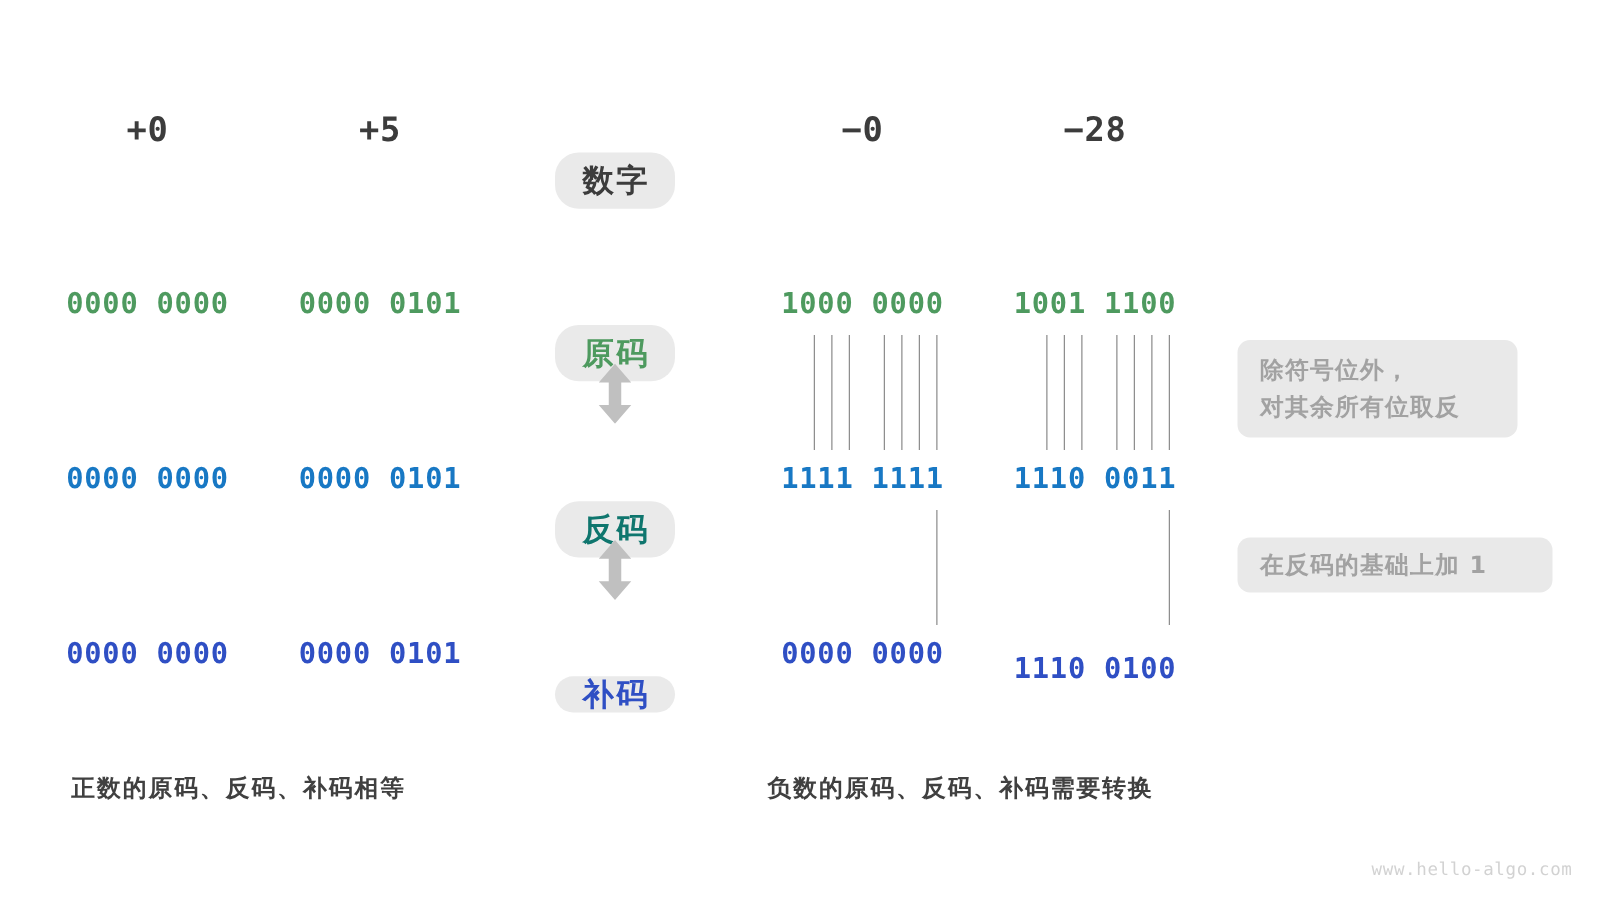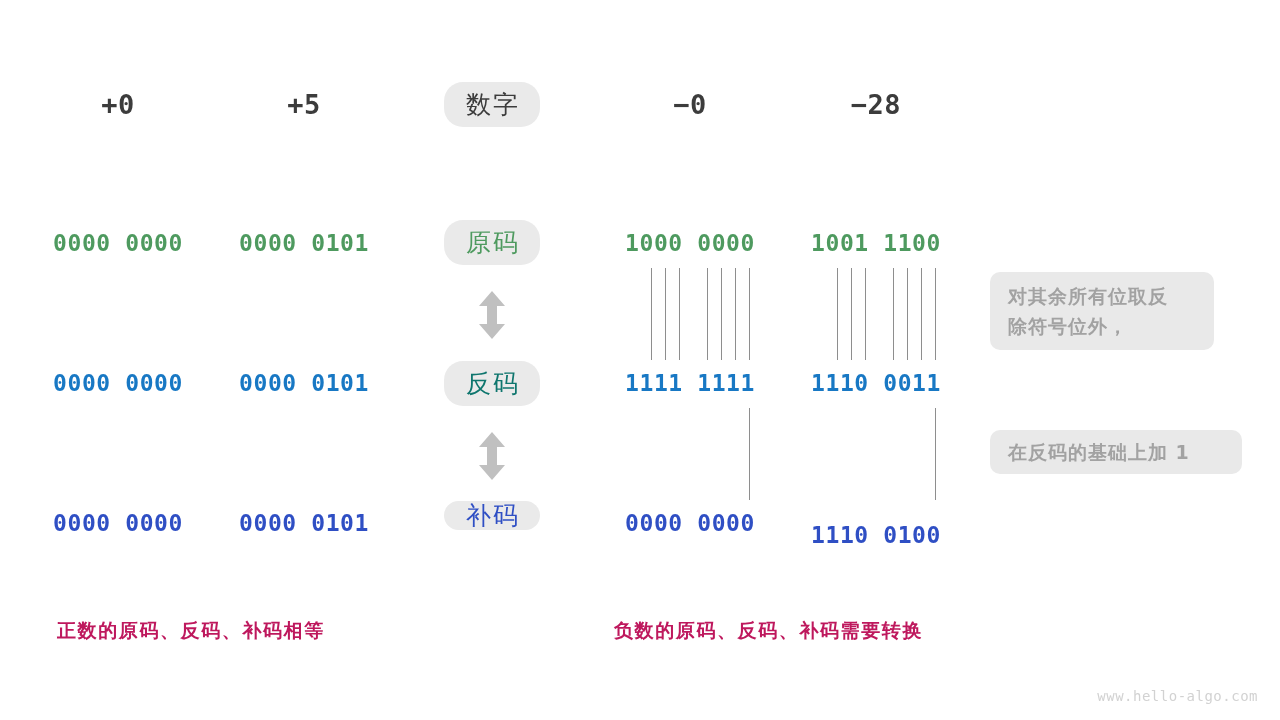--- a/index.html
+++ b/index.html
@@ -52,23 +52,24 @@
 
   
   .pill {
     position: absolute;
     background: #eaeaea;
     border-radius: 19px;
     display: flex;
     align-items: center;
     justify-content: center;
     font-size: 25px;
-    font-weight: normal;
+    font-weight: bold;
     letter-spacing: 2px;
     text-indent: 2px;
+    margin-top: 40px;
   }
   .pill.dark   { color: #3c3c3c; }
   .pill.green  { color: #4e9a5f; }
   .pill.blue   { color: #0f766e; }
   .pill.indigo { color: #2f4fc4; }
 
   
   .note {
     position: absolute;
     background: #e9e9e9;
@@ -81,21 +82,21 @@
     display: flex;
     flex-direction: column;
     justify-content: center;
     padding: 0 18px;
     box-sizing: border-box;
   }
 
   
   .caption {
     position: absolute;
-    color: #be185d;
+    color: #404040;
     font-size: 19px;
     font-weight: bold;
     letter-spacing: 1.6px;
     white-space: pre;
   }
 
   
   .watermark {
     position: absolute;
     right: 22px;
@@ -171,22 +172,22 @@
   <div class="tick" style="left:865px; top:268px; height:92px;"></div>
   <div class="tick" style="left:893px; top:268px; height:92px;"></div>
   <div class="tick" style="left:907px; top:268px; height:92px;"></div>
   <div class="tick" style="left:921px; top:268px; height:92px;"></div>
   <div class="tick" style="left:935px; top:268px; height:92px;"></div>
 
   <div class="tick" style="left:749px; top:408px; height:92px;"></div>
   <div class="tick" style="left:935px; top:408px; height:92px;"></div>
 
   <div class="note" style="left:990px; top:272px; width:224px; height:78px;">
+    <span>除符号位外，</span>
     <span>对其余所有位取反</span>
-    <span>除符号位外，</span>
   </div>
 
   <div class="note" style="left:990px; top:430px; width:252px; height:44px;">
     <span>在反码的基础上加  1</span>
   </div>
 
   <div class="caption" style="left:57px; top:618px;">正数的原码、反码、补码相等</div>
   <div class="caption" style="left:614px; top:618px;text-align:right;">负数的原码、反码、补码需要转换</div>
 
   <div class="watermark">www.hello-algo.com</div>

